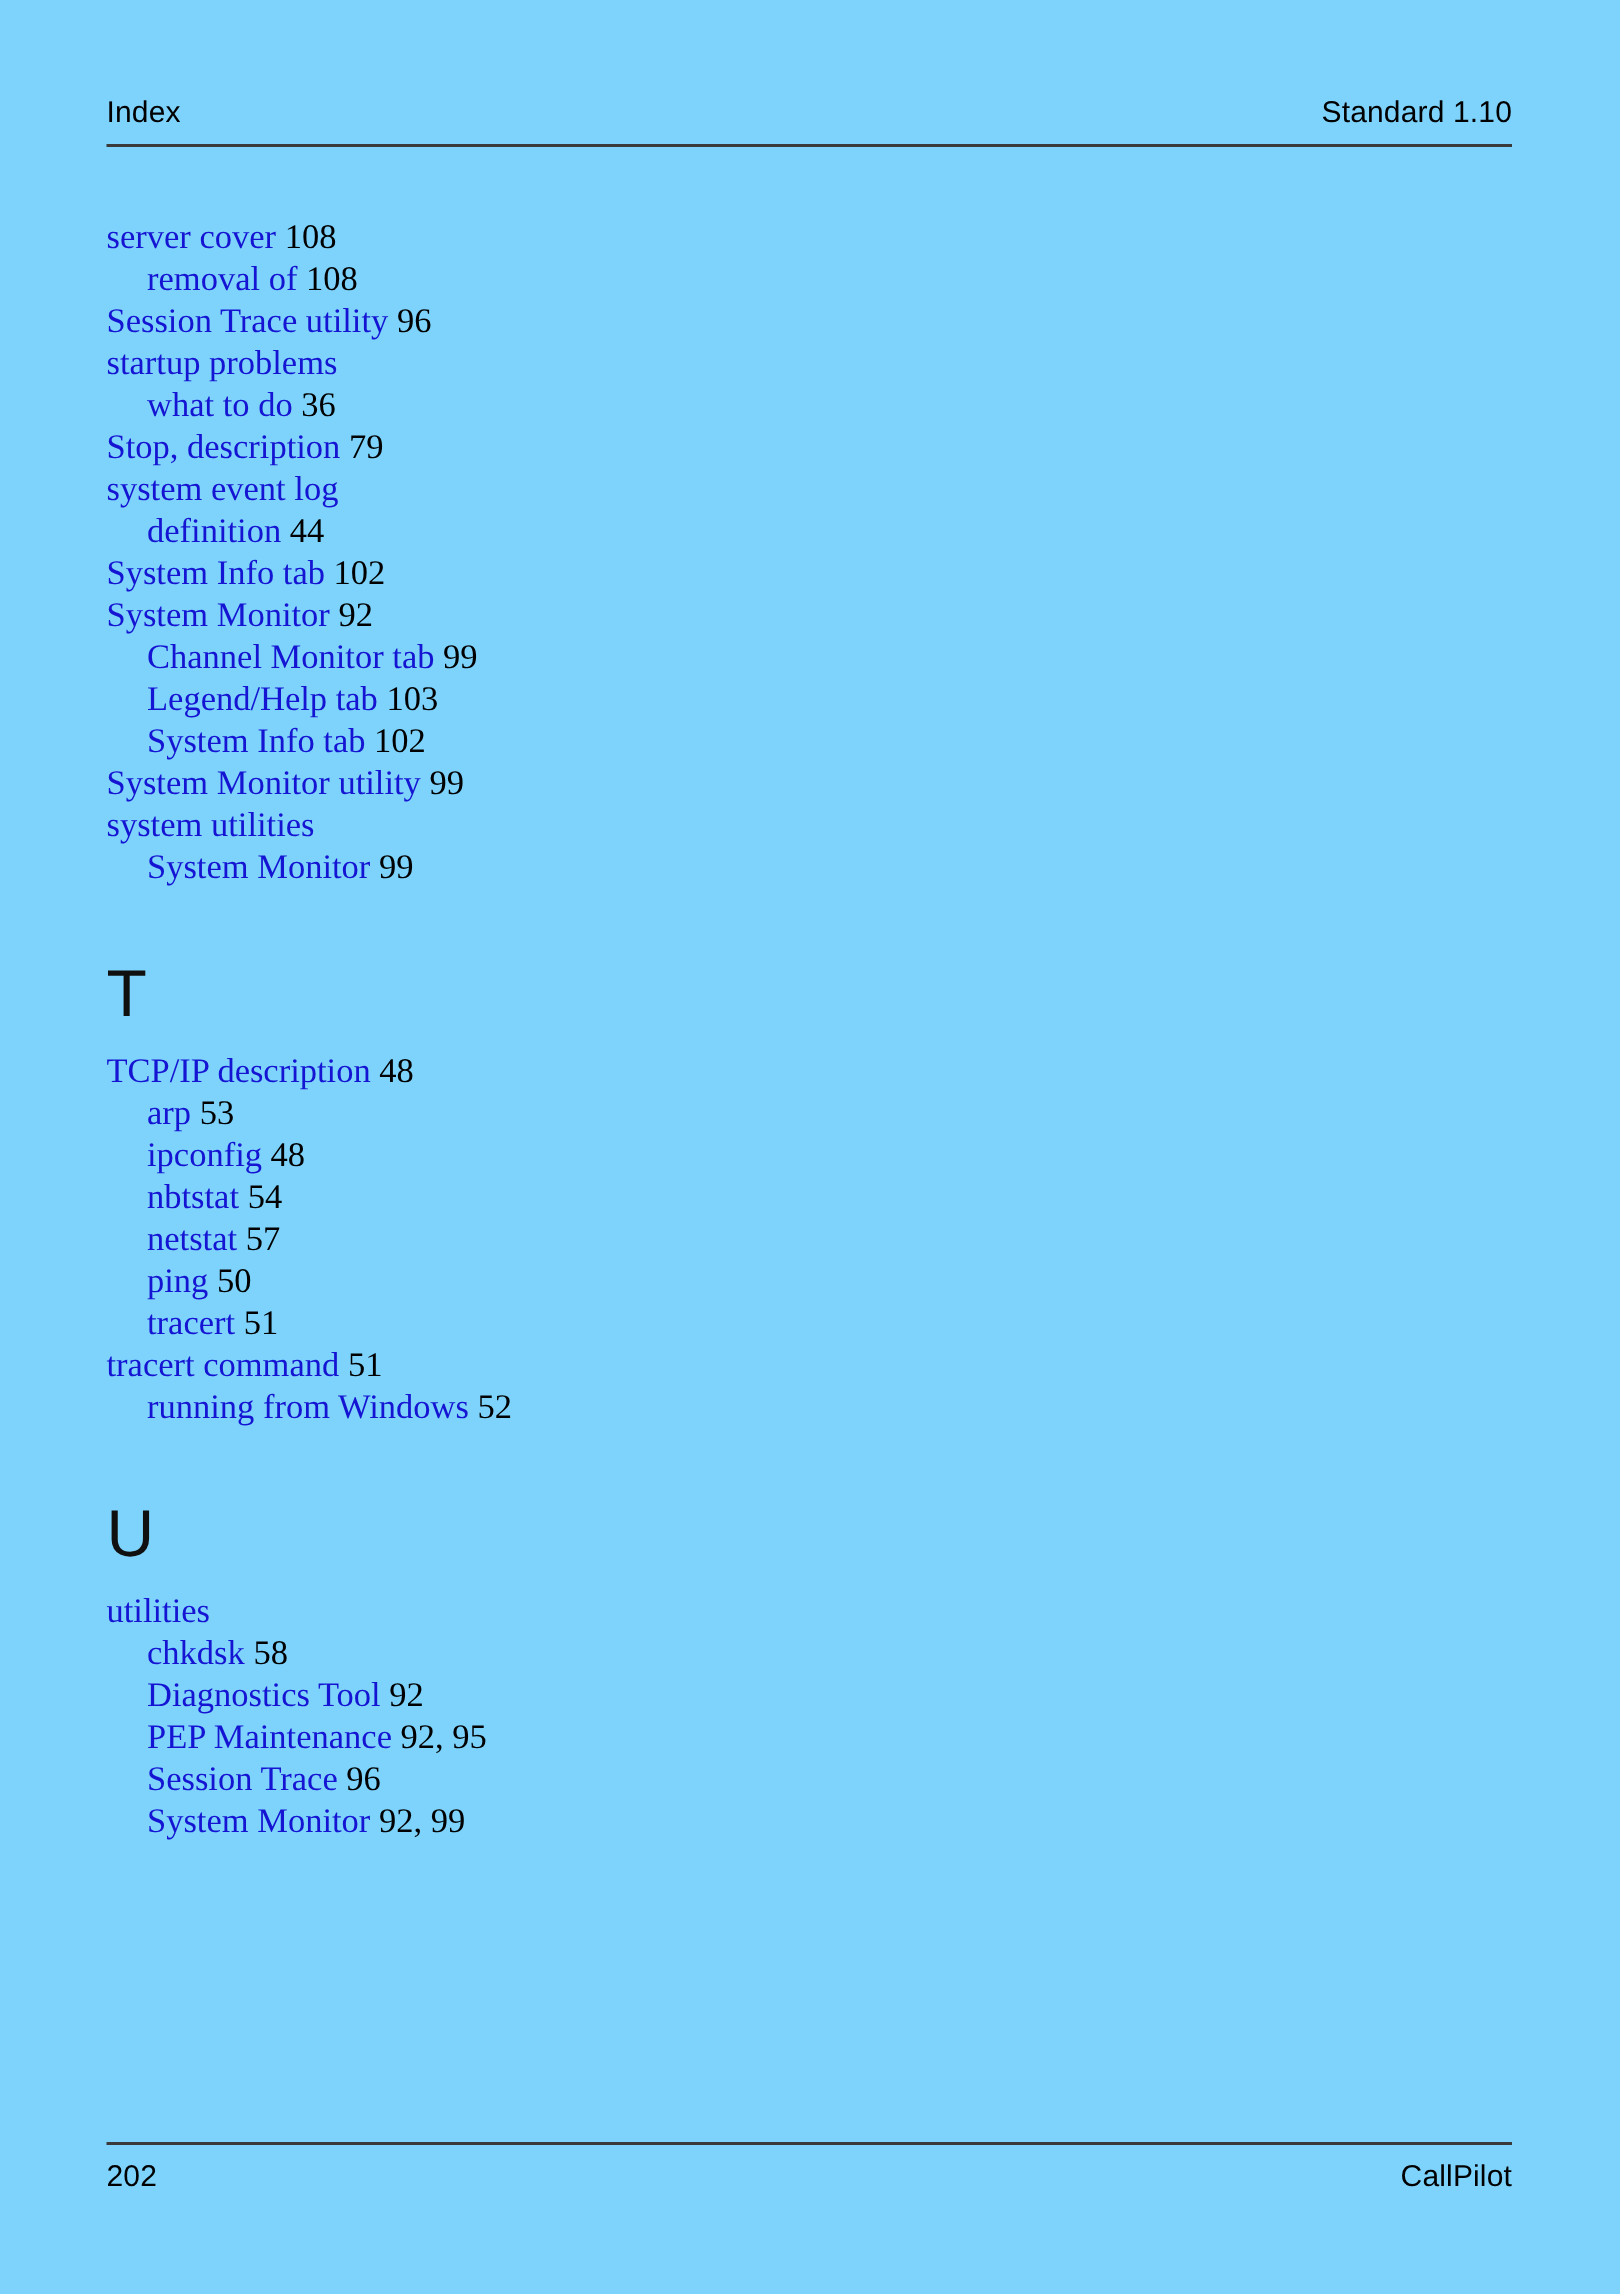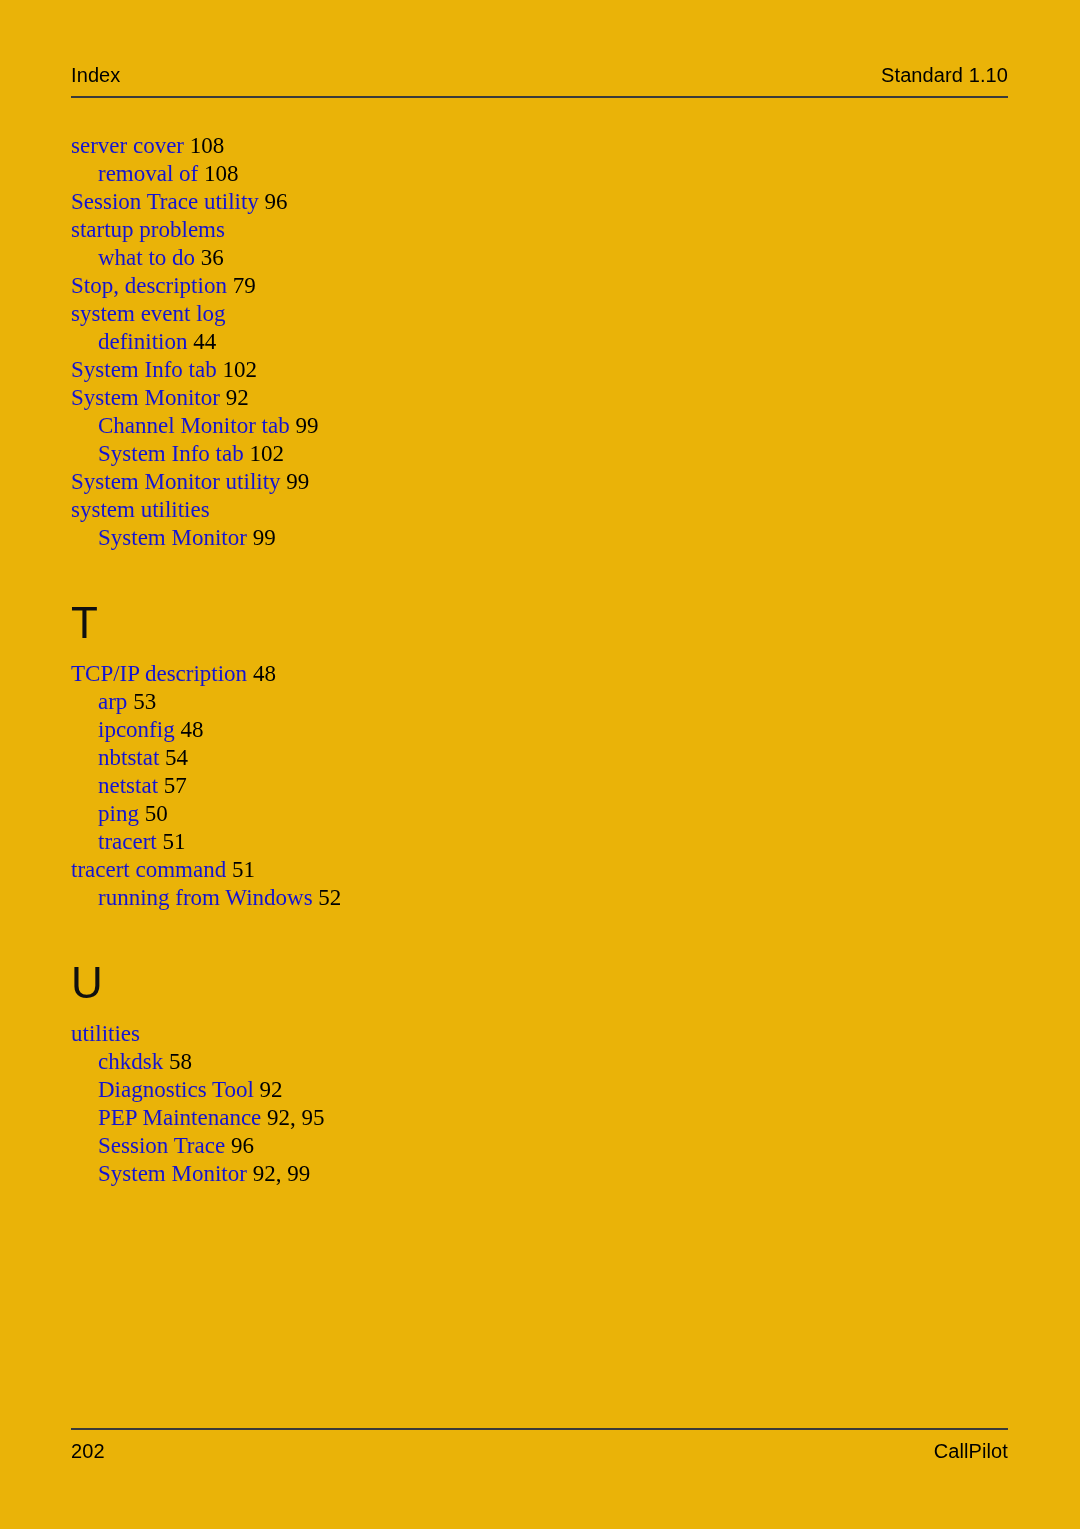--- a/index.html
+++ b/index.html
@@ -6,21 +6,21 @@
   html, body {
     margin: 0;
     padding: 0;
     background: #ffffff;
   }
 
   .page {
     position: relative;
     width: 1080px;
     height: 1529px;
-    background: #eab308;
+    background: #7dd3fc;
     overflow: hidden;
     box-sizing: border-box;
   }
 
   
   .running-head {
     position: absolute;
     left: 71px;
     top: 64px;
     width: 937px;
@@ -58,21 +58,21 @@
     font-family: "Liberation Sans", sans-serif;
     font-size: 20px;
     color: #000000;
     letter-spacing: 0.1px;
   }
 
   
   .index-body {
     position: absolute;
     left: 71px;
-    top: 132px;
+    top: 144px;
     width: 700px;
   }
 
   .section-letter {
     font-family: "Liberation Sans", sans-serif;
     font-size: 44px;
     font-weight: 400;
     color: #101010;
     line-height: 46px;
     margin: 0;
@@ -117,20 +117,21 @@
       <div class="entry level-1"><span class="label">removal of</span><span class="pages">108</span></div>
       <div class="entry level-0"><span class="label">Session Trace utility</span><span class="pages">96</span></div>
       <div class="entry level-0"><span class="label">startup problems</span></div>
       <div class="entry level-1"><span class="label">what to do</span><span class="pages">36</span></div>
       <div class="entry level-0"><span class="label">Stop, description</span><span class="pages">79</span></div>
       <div class="entry level-0"><span class="label">system event log</span></div>
       <div class="entry level-1"><span class="label">definition</span><span class="pages">44</span></div>
       <div class="entry level-0"><span class="label">System Info tab</span><span class="pages">102</span></div>
       <div class="entry level-0"><span class="label">System Monitor</span><span class="pages">92</span></div>
       <div class="entry level-1"><span class="label">Channel Monitor tab</span><span class="pages">99</span></div>
+      <div class="entry level-1"><span class="label">Legend/Help tab</span><span class="pages">103</span></div>
       <div class="entry level-1"><span class="label">System Info tab</span><span class="pages">102</span></div>
       <div class="entry level-0"><span class="label">System Monitor utility</span><span class="pages">99</span></div>
       <div class="entry level-0"><span class="label">system utilities</span></div>
       <div class="entry level-1"><span class="label">System Monitor</span><span class="pages">99</span></div>
       <div class="gap-before-letter"></div>
       <div class="section-letter">T</div>
       <div class="gap-after-letter"></div>
       <div class="entry level-0"><span class="label">TCP/IP description</span><span class="pages">48</span></div>
       <div class="entry level-1"><span class="label">arp</span><span class="pages">53</span></div>
       <div class="entry level-1"><span class="label">ipconfig</span><span class="pages">48</span></div>

